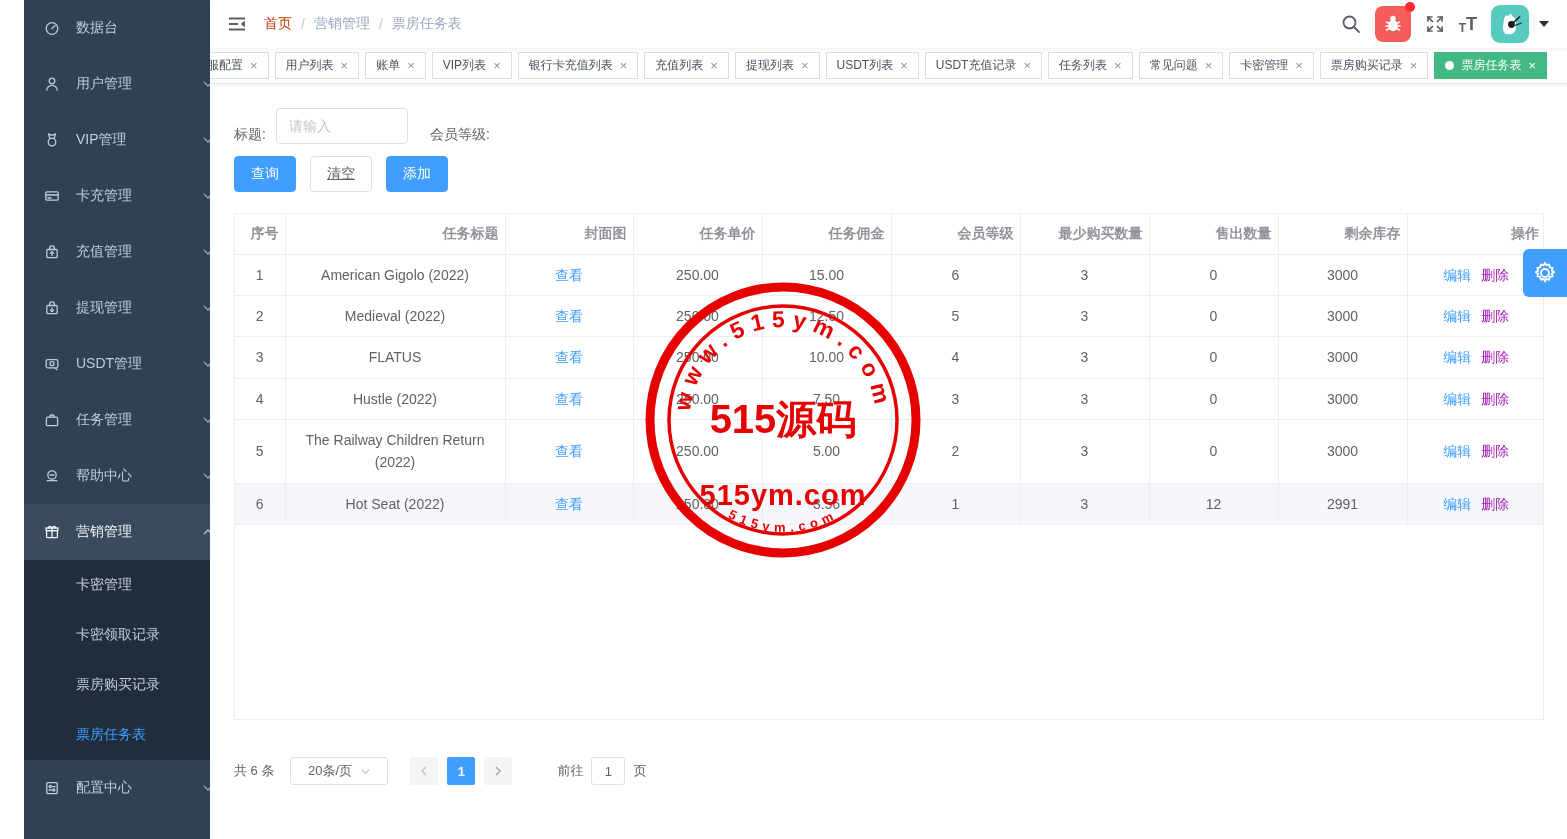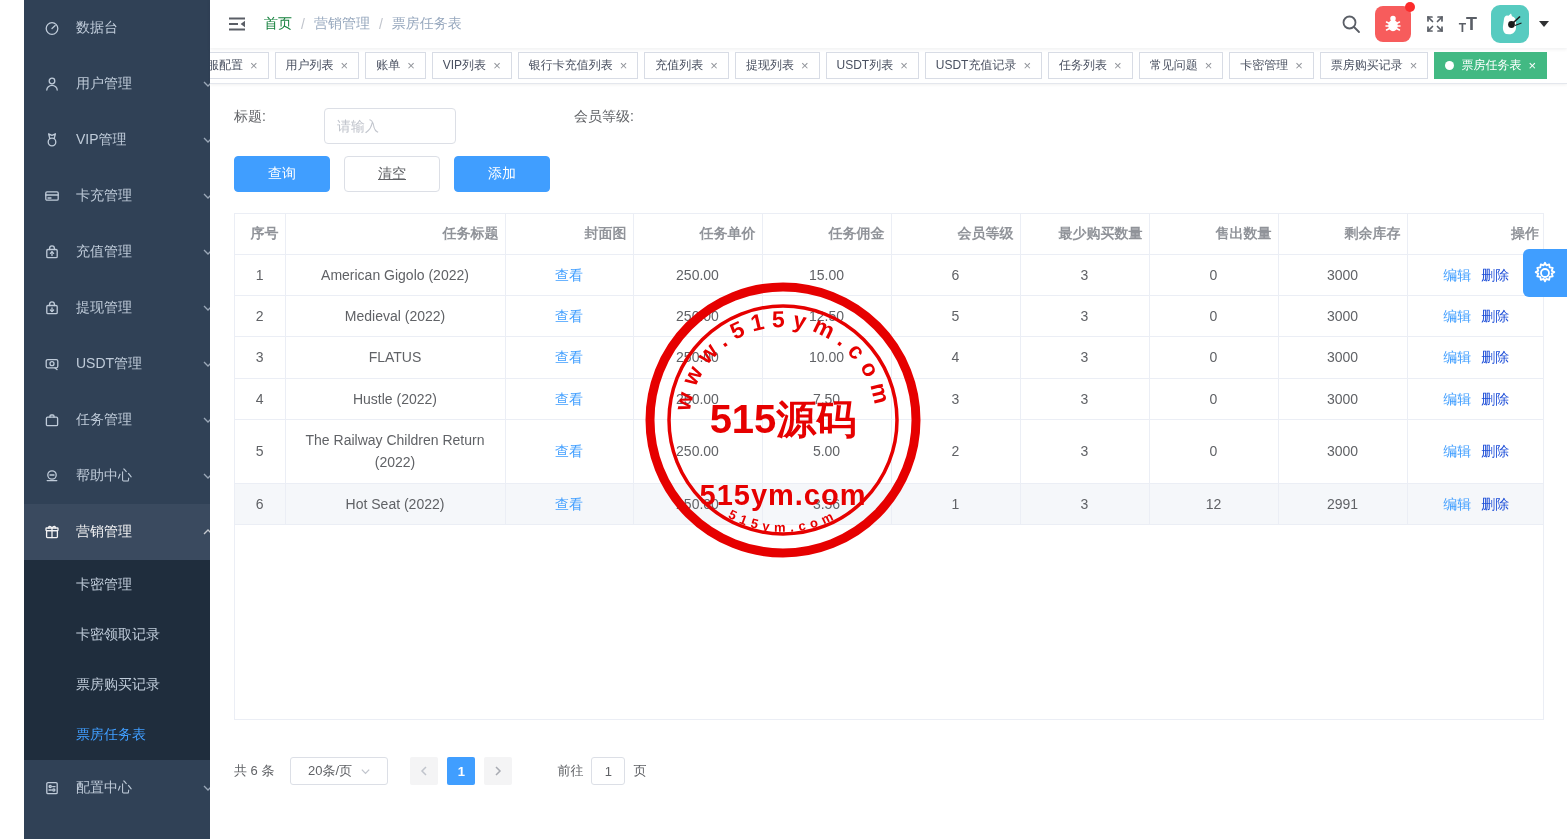--- a/index.html
+++ b/index.html
@@ -20,21 +20,21 @@
   svg.lineicon { stroke:#bfcbd9; fill:none; stroke-width:1.3; stroke-linecap:round; stroke-linejoin:round; }
   .parent-active svg.lineicon { stroke:#f4f4f5; }
 
   
   .main { position:absolute; left:210px; top:0; width:1357px; height:839px; background:#fff; }
 
   .topbar { height:48px; display:flex; align-items:center; padding:0 16px 0 18px; background:#fff;
             box-shadow:0 1px 4px rgba(0,21,41,.08); position:relative; z-index:3; }
   .hamburger { width:18px; height:16px; margin-right:18px; cursor:pointer; flex-shrink:0; }
   .crumb { display:flex; align-items:center; font-size:14px; }
-  .crumb .c-first { color:#15803d; }
+  .crumb .c-first { color:#c2410c; }
   .crumb .c-sep { color:#c0c4cc; margin:0 9px; }
   .crumb .c-rest { color:#97a8be; }
   .top-right { margin-left:auto; display:flex; align-items:center; }
   .tr-btn { margin-left:14px; cursor:pointer; display:flex; align-items:center; justify-content:center; }
   .bug-btn { width:36px; height:36px; background:#f75c5c; border-radius:8px; position:relative; }
   .bug-btn .dot { position:absolute; top:-4px; right:-4px; width:10px; height:10px; border-radius:50%; background:#fc2b2b; }
   .fontsize-ico { color:#5a5e66; font-weight:bold; display:flex; align-items:flex-end; }
   .fontsize-ico .fs-s { font-size:12px; }
   .fontsize-ico .fs-l { font-size:18px; }
   .avatar { width:38px; height:38px; border-radius:9px; background:#57cbc0; overflow:hidden; display:flex; align-items:center; justify-content:center; }
@@ -46,47 +46,47 @@
   .tag { display:inline-flex; align-items:center; height:27px; padding:0 10px; margin-left:6px; border:1px solid #d8dce5;
          background:#fff; color:#495060; font-size:12px; cursor:pointer; flex-shrink:0; }
   .tag:first-child { margin-left:-30px; }
   .tag .tag-close { margin-left:7px; font-size:13px; color:#909399; line-height:1; }
   .tag.active { background:#42b983; border-color:#42b983; color:#fff; }
   .tag.active .tag-close { color:#fff; }
   .tag .dot { width:9px; height:9px; border-radius:50%; background:#fff; margin-right:7px; }
 
   
   .content { padding:24px 24px 0 24px; position:relative; }
-  .filter-row { display:flex; align-items:flex-start; height:36px;gap:48px; }
+  .filter-row { display:flex; align-items:flex-end; height:36px; }
   .f-label { font-size:14px; color:#606266; margin-right:10px; }
   .f-input { width:132px; height:36px; border:1px solid #dcdfe6; border-radius:4px; padding:6px 12px; font-size:14px; color:#606266;
              font-family:inherit; outline:none; }
   .f-input::placeholder { color:#c0c4cc; }
   .f-select { width:220px; height:36px; border:1px solid #dcdfe6; border-radius:4px; padding:0 12px; font-size:14px;
               color:#c0c4cc; display:flex; align-items:center; justify-content:space-between; margin-left:0; cursor:pointer; }
   .f-gap { width:22px; }
   .btn-row { display:flex; align-items:center; margin-top:12px; }
-  .btn { height:36px; padding:0 33px; border-radius:4px; font-size:14px; cursor:pointer; border:1px solid transparent;
+  .btn { height:36px; padding:0 16px; border-radius:4px; font-size:14px; cursor:pointer; border:1px solid transparent;
          display:flex; align-items:center; justify-content:center; font-family:inherit; }
   .btn-primary { background:#409EFF; border-color:#409EFF; color:#fff; }
   .btn-plain { background:#fff; border-color:#dcdfe6; color:#606266;text-decoration:underline; }
   .btn + .btn { margin-left:14px; }
 
   
   .table-wrap { margin-top:21px; height:507px; border:1px solid #ebeef5; width:1310px; background:#fff; overflow:hidden; }
   table.grid { width:100%; border-collapse:collapse; table-layout:fixed; font-size:14px; }
   .grid th { height:40px; color:#909399; font-weight:bold; border-bottom:1px solid #ebeef5; border-right:1px solid #ebeef5;
              text-align:right; background:#fff; padding:0 6px; }
   .grid th:last-child, .grid td:last-child { border-right:none; }
   .grid td { color:#606266; border-bottom:1px solid #ebeef5; border-right:1px solid #ebeef5; text-align:center;
              padding:9px 10px; line-height:1.6; background:#fff; }
   .grid tr.hl td { background:#f5f7fa; }
   .link-view { color:#409EFF; cursor:pointer;margin-top:28px; }
   .link-edit { color:#409EFF; cursor:pointer; margin-right:10px; }
-  .link-del  { color:#1d4ed8; cursor:pointer; }
+  .link-del  { color:#a21caf; cursor:pointer; }
 
   
   .pager { display:flex; align-items:center; margin-top:37px; font-size:13px; color:#606266; }
   .pg-total { margin-right:16px; }
   .pg-size { width:98px; height:28px; border:1px solid #dcdfe6; border-radius:3px; display:flex; align-items:center;
              justify-content:center; color:#606266; cursor:pointer; }
   .pg-size .chev { margin-left:8px; }
   .pg-btn { width:28px; height:28px; border-radius:2px; background:#f4f4f5; display:flex; align-items:center; justify-content:center;
             cursor:pointer; }
   .pg-prev { margin-left:22px; }

